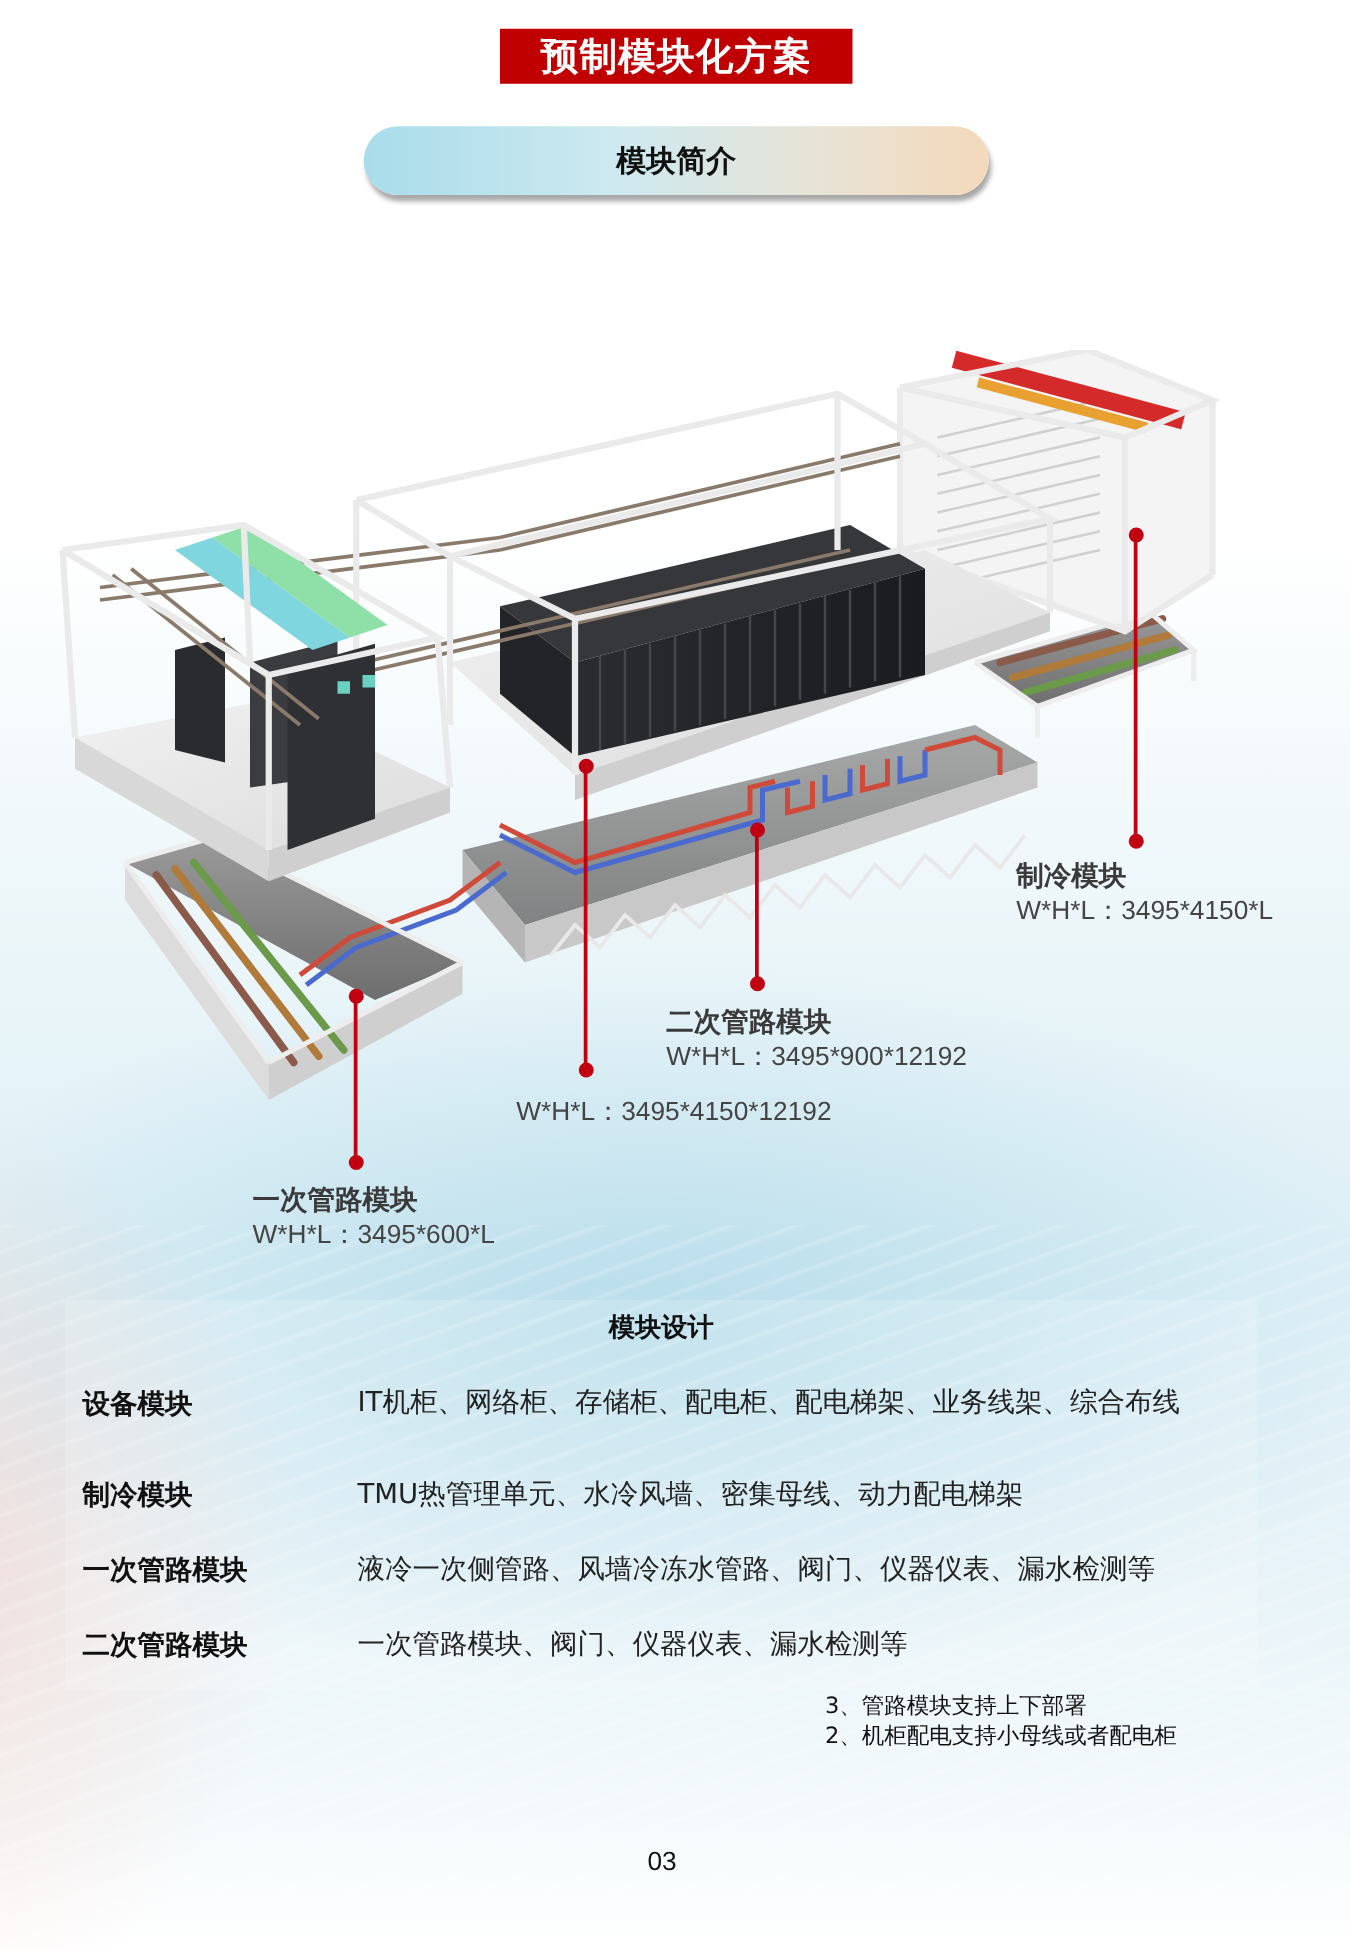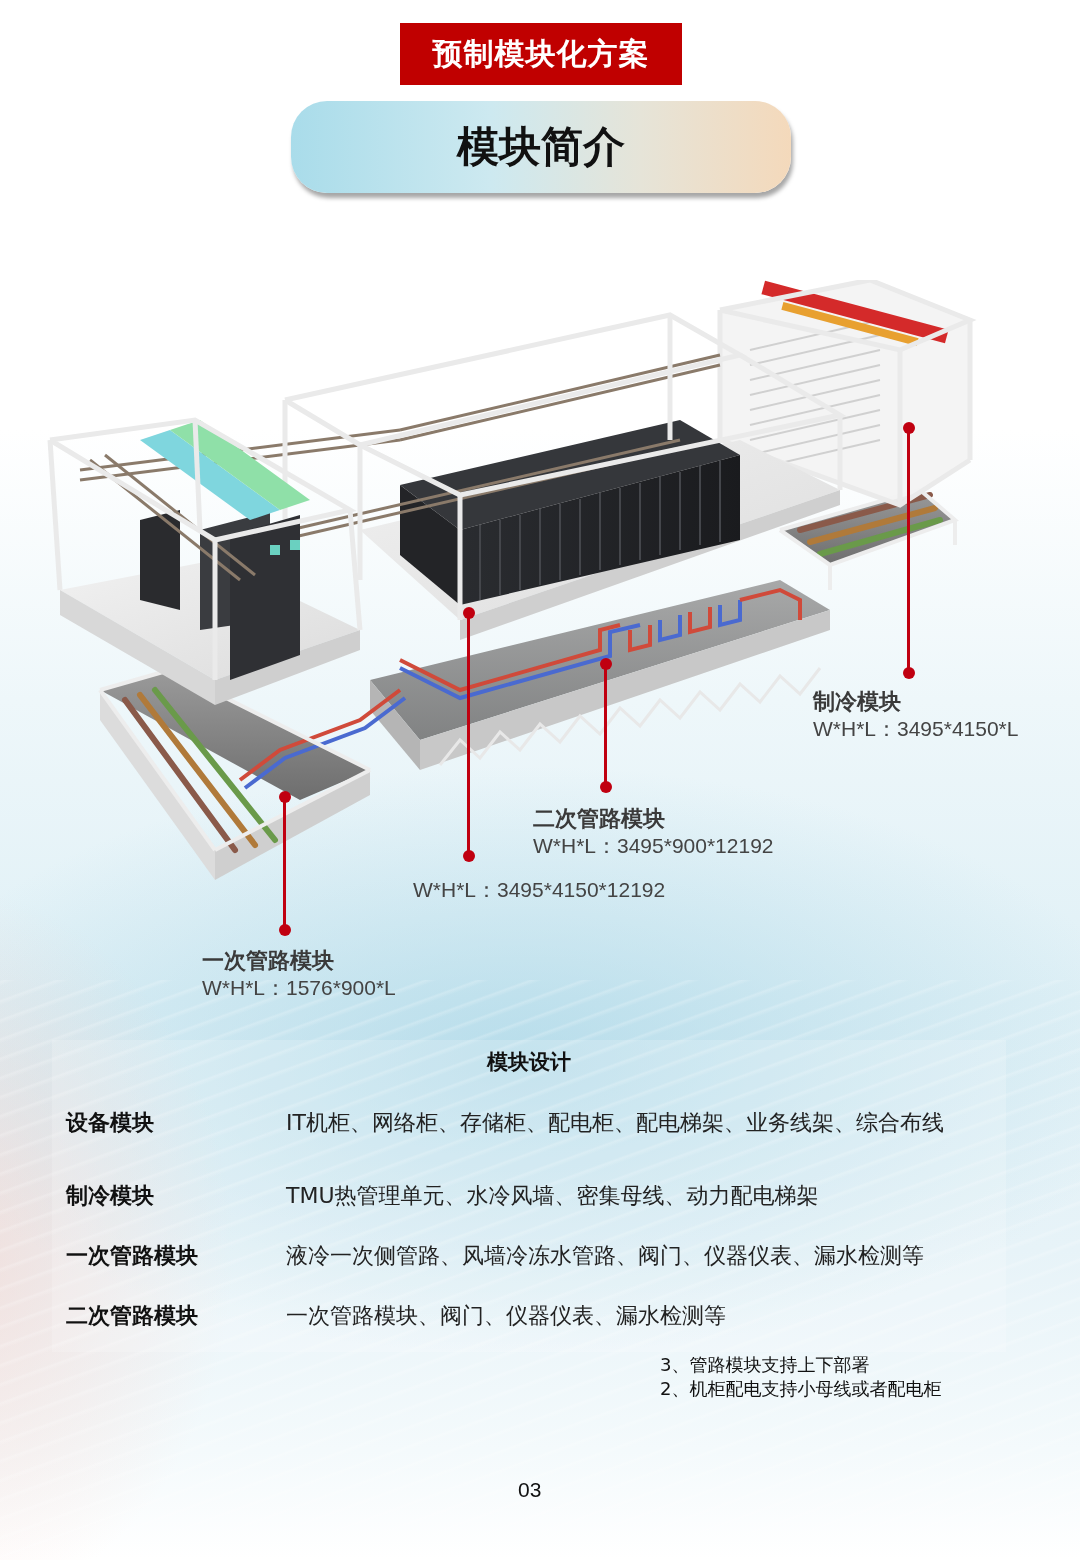--- a/index.html
+++ b/index.html
@@ -16,32 +16,32 @@
   }
   
   .streaks {
     position: absolute; left: 0; top: 980px; width: 1080px; height: 580px;
     background:
       repeating-linear-gradient(160deg, rgba(255,255,255,0.0) 0px, rgba(255,255,255,0.35) 2px, rgba(255,255,255,0) 6px, rgba(255,255,255,0) 18px);
     opacity: 0.6;
     pointer-events: none;
   }
   .top-banner {
-    position: absolute; left: 400px; top: 23px; width: 282px; height: 62px;
+    position: absolute; left: 400px; top: 23px; width: 282px; height: 44px;
     background: #c00000;
     display: flex; align-items: center; justify-content: center;
     color: #fff; font-size: 30px; font-weight: bold; letter-spacing: 1px;
   }
   .section-pill {
-    position: absolute; left: 291px; top: 101px; width: 500px; height: 92px;
+    position: absolute; left: 291px; top: 101px; width: 500px; height: 55px;
     border-radius: 36px;
     background: linear-gradient(90deg, #a9dcea 0%, #cde9f0 40%, #e6e4d8 70%, #f4d9bb 100%);
     box-shadow: 2px 5px 4px rgba(0,0,0,0.35);
     display: flex; align-items: center; justify-content: center;
-    font-size: 42px; font-weight: bold; color: #111;
+    font-size: 24px; font-weight: bold; color: #111;
   }
   
   .illustration { position: absolute; left: 40px; top: 280px; width: 1000px; height: 600px; }
   .illustration svg { width: 100%; height: 100%; }
 
   
   .callout-line { position: absolute; width: 3px; background: #c00010; }
   .callout-dot { position: absolute; width: 12px; height: 12px; border-radius: 50%; background: #c00010; }
   .callout-label { position: absolute; color: #444; line-height: 1.25; }
   .callout-label .name { font-size: 22px; font-weight: bold; color: #3a3a3a; }
@@ -267,21 +267,21 @@
 </div>
 <div class="callout-label" style="left:533px; top:805px;">
   <div class="name">二次管路模块</div>
   <div class="dims">W*H*L：3495*900*12192</div>
 </div>
 <div class="callout-label" style="left:413px; top:877px;">
   <div class="dims">W*H*L：3495*4150*12192</div>
 </div>
 <div class="callout-label" style="left:202px; top:947px;">
   <div class="name">一次管路模块</div>
-  <div class="dims">W*H*L：1576*900*L</div>
+  <div class="dims">W*H*L：3495*600*L</div>
 </div>
 
 <div class="design-panel">
   <div class="design-title">模块设计</div>
 
   <div class="design-row" style="top:68px;">
     <div class="label">设备模块</div>
     <div class="value">IT机柜、网络柜、存储柜、配电柜、配电梯架、业务线架、综合布线</div>
   </div>
   <div class="design-row" style="top:141px;">

